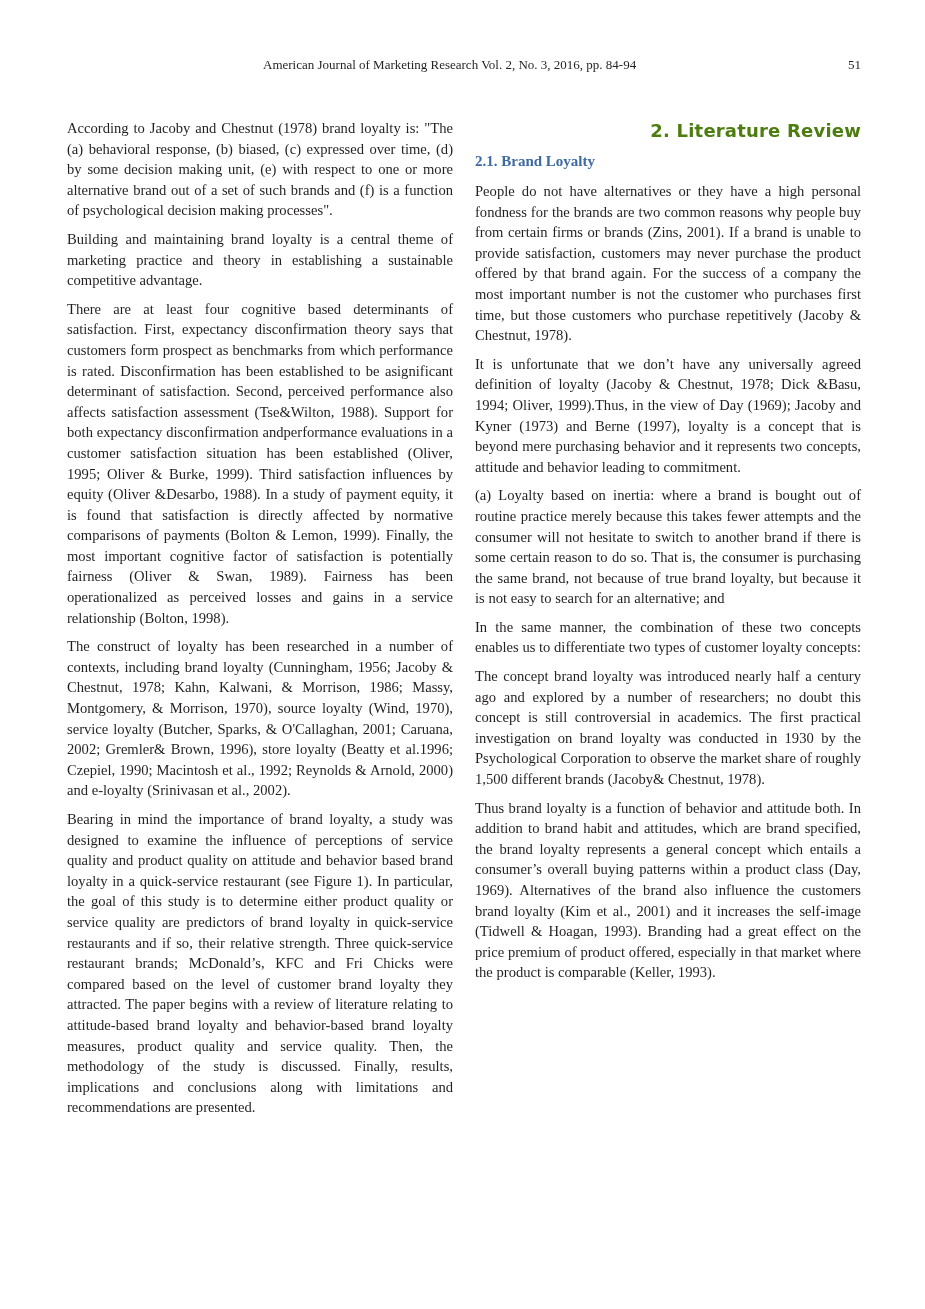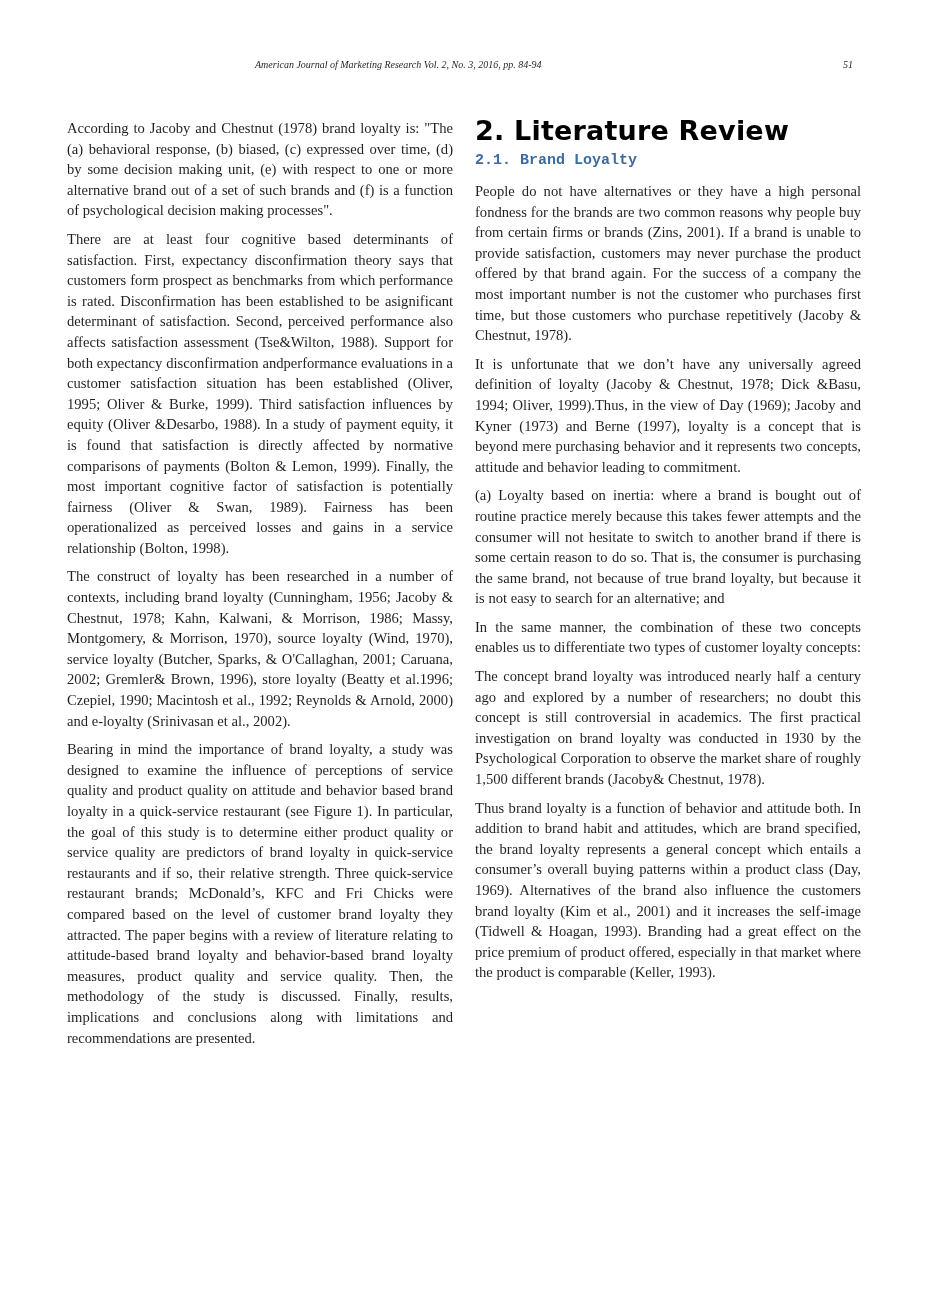--- a/index.html
+++ b/index.html
@@ -1,53 +1,54 @@
 <!DOCTYPE html>
 <html><head>
   <meta charset="utf-8">
   <style>
     html, body { margin: 0; padding: 0; background: #ffffff; }
     body {
       width: 925px; height: 1309px; position: relative; overflow: hidden;
       font-family: "Liberation Serif", "DejaVu Serif", serif; color: #231f20;
     }
     .running-header {
-      position: absolute; top: 56px; left: 58px; width: 795px; height: 18px;
-      font-size: 10px; line-height: 18px; font-style: italic;
+      position: absolute; top: 56px; left: 66px; width: 795px; height: 18px;
+      font-size: 13px; line-height: 18px;
     }
     .running-header .journal { position: absolute; left: 197px; top: 0; white-space: nowrap; }
     .running-header .pageno { position: absolute; right: 0; top: 0; }
     .col {
       position: absolute; top: 118px; width: 386px;
       font-size: 14.6px; line-height: 20.6px; text-align: justify;
     }
     .col.left { left: 67px; }
     .col.right { left: 475px; top: 116px; }
     .col p { margin: 0 0 8px 0; hyphens: none; }
     h2.section {
       font-family: "DejaVu Sans", "Liberation Sans", sans-serif;
-      font-weight: bold; color: #000000; font-size: 27px; line-height: 30px;
-      margin: 0 0 4px 0; letter-spacing: 0.2px; text-align: left;
+      font-weight: bold; color: #4d7c0f; font-size: 18px; line-height: 30px;
+      margin: 0 0 4px 0; letter-spacing: 0.2px; text-align: right;
     }
     h3.subsection {
-      font-family: Liberation Mono, monospace;
+      font-family: Liberation Serif, serif;
       font-weight: bold; color: #3d6aa0; font-size: 15px; line-height: 22px;
       margin: 0 0 9px 0; text-align: left;
     }
   </style>
 </head>
 <body>
 
 <div class="running-header">
   <span class="journal">American Journal of Marketing Research Vol. 2, No. 3, 2016, pp. 84-94</span>
   <span class="pageno">51</span>
 </div>
 
 <div class="col left">
   <p>According to Jacoby and Chestnut (1978) brand loyalty is: "The (a) behavioral response, (b) biased, (c) expressed over time, (d) by some decision making unit, (e) with respect to one or more alternative brand out of a set of such brands and (f) is a function of psychological decision making processes".</p>
+  <p>Building and maintaining brand loyalty is a central theme of marketing practice and theory in establishing a sustainable competitive advantage.</p>
   <p>There are at least four cognitive based determinants of satisfaction. First, expectancy disconfirmation theory says that customers form prospect as benchmarks from which performance is rated. Disconfirmation has been established to be asignificant determinant of satisfaction. Second, perceived performance also affects satisfaction assessment (Tse&amp;Wilton, 1988). Support for both expectancy disconfirmation andperformance evaluations in a customer satisfaction situation has been established (Oliver, 1995; Oliver &amp; Burke, 1999). Third satisfaction influences by equity (Oliver &amp;Desarbo, 1988). In a study of payment equity, it is found that satisfaction is directly affected by normative comparisons of payments (Bolton &amp; Lemon, 1999). Finally, the most important cognitive factor of satisfaction is potentially fairness (Oliver &amp; Swan, 1989). Fairness has been operationalized as perceived losses and gains in a service relationship (Bolton, 1998).</p>
   <p>The construct of loyalty has been researched in a number of contexts, including brand loyalty (Cunningham, 1956; Jacoby &amp; Chestnut, 1978; Kahn, Kalwani, &amp; Morrison, 1986; Massy, Montgomery, &amp; Morrison, 1970), source loyalty (Wind, 1970), service loyalty (Butcher, Sparks, &amp; O'Callaghan, 2001; Caruana, 2002; Gremler&amp; Brown, 1996), store loyalty (Beatty et al.1996; Czepiel, 1990; Macintosh et al., 1992; Reynolds &amp; Arnold, 2000) and e-loyalty (Srinivasan et al., 2002).</p>
   <p>Bearing in mind the importance of brand loyalty, a study was designed to examine the influence of perceptions of service quality and product quality on attitude and behavior based brand loyalty in a quick-service restaurant (see Figure 1). In particular, the goal of this study is to determine either product quality or service quality are predictors of brand loyalty in quick-service restaurants and if so, their relative strength. Three quick-service restaurant brands; McDonald’s, KFC and Fri Chicks were compared based on the level of customer brand loyalty they attracted. The paper begins with a review of literature relating to attitude-based brand loyalty and behavior-based brand loyalty measures, product quality and service quality. Then, the methodology of the study is discussed. Finally, results, implications and conclusions along with limitations and recommendations are presented.</p>
 </div>
 
 <div class="col right">
   <h2 class="section">2. Literature Review</h2>
   <h3 class="subsection">2.1. Brand Loyalty</h3>
   <p>People do not have alternatives or they have a high personal fondness for the brands are two common reasons why people buy from certain firms or brands (Zins, 2001). If a brand is unable to provide satisfaction, customers may never purchase the product offered by that brand again. For the success of a company the most important number is not the customer who purchases first time, but those customers who purchase repetitively (Jacoby &amp; Chestnut, 1978).</p>
   <p>It is unfortunate that we don’t have any universally agreed definition of loyalty (Jacoby &amp; Chestnut, 1978; Dick &amp;Basu, 1994; Oliver, 1999).Thus, in the view of Day (1969); Jacoby and Kyner (1973) and Berne (1997), loyalty is a concept that is beyond mere purchasing behavior and it represents two concepts, attitude and behavior leading to commitment.</p>

